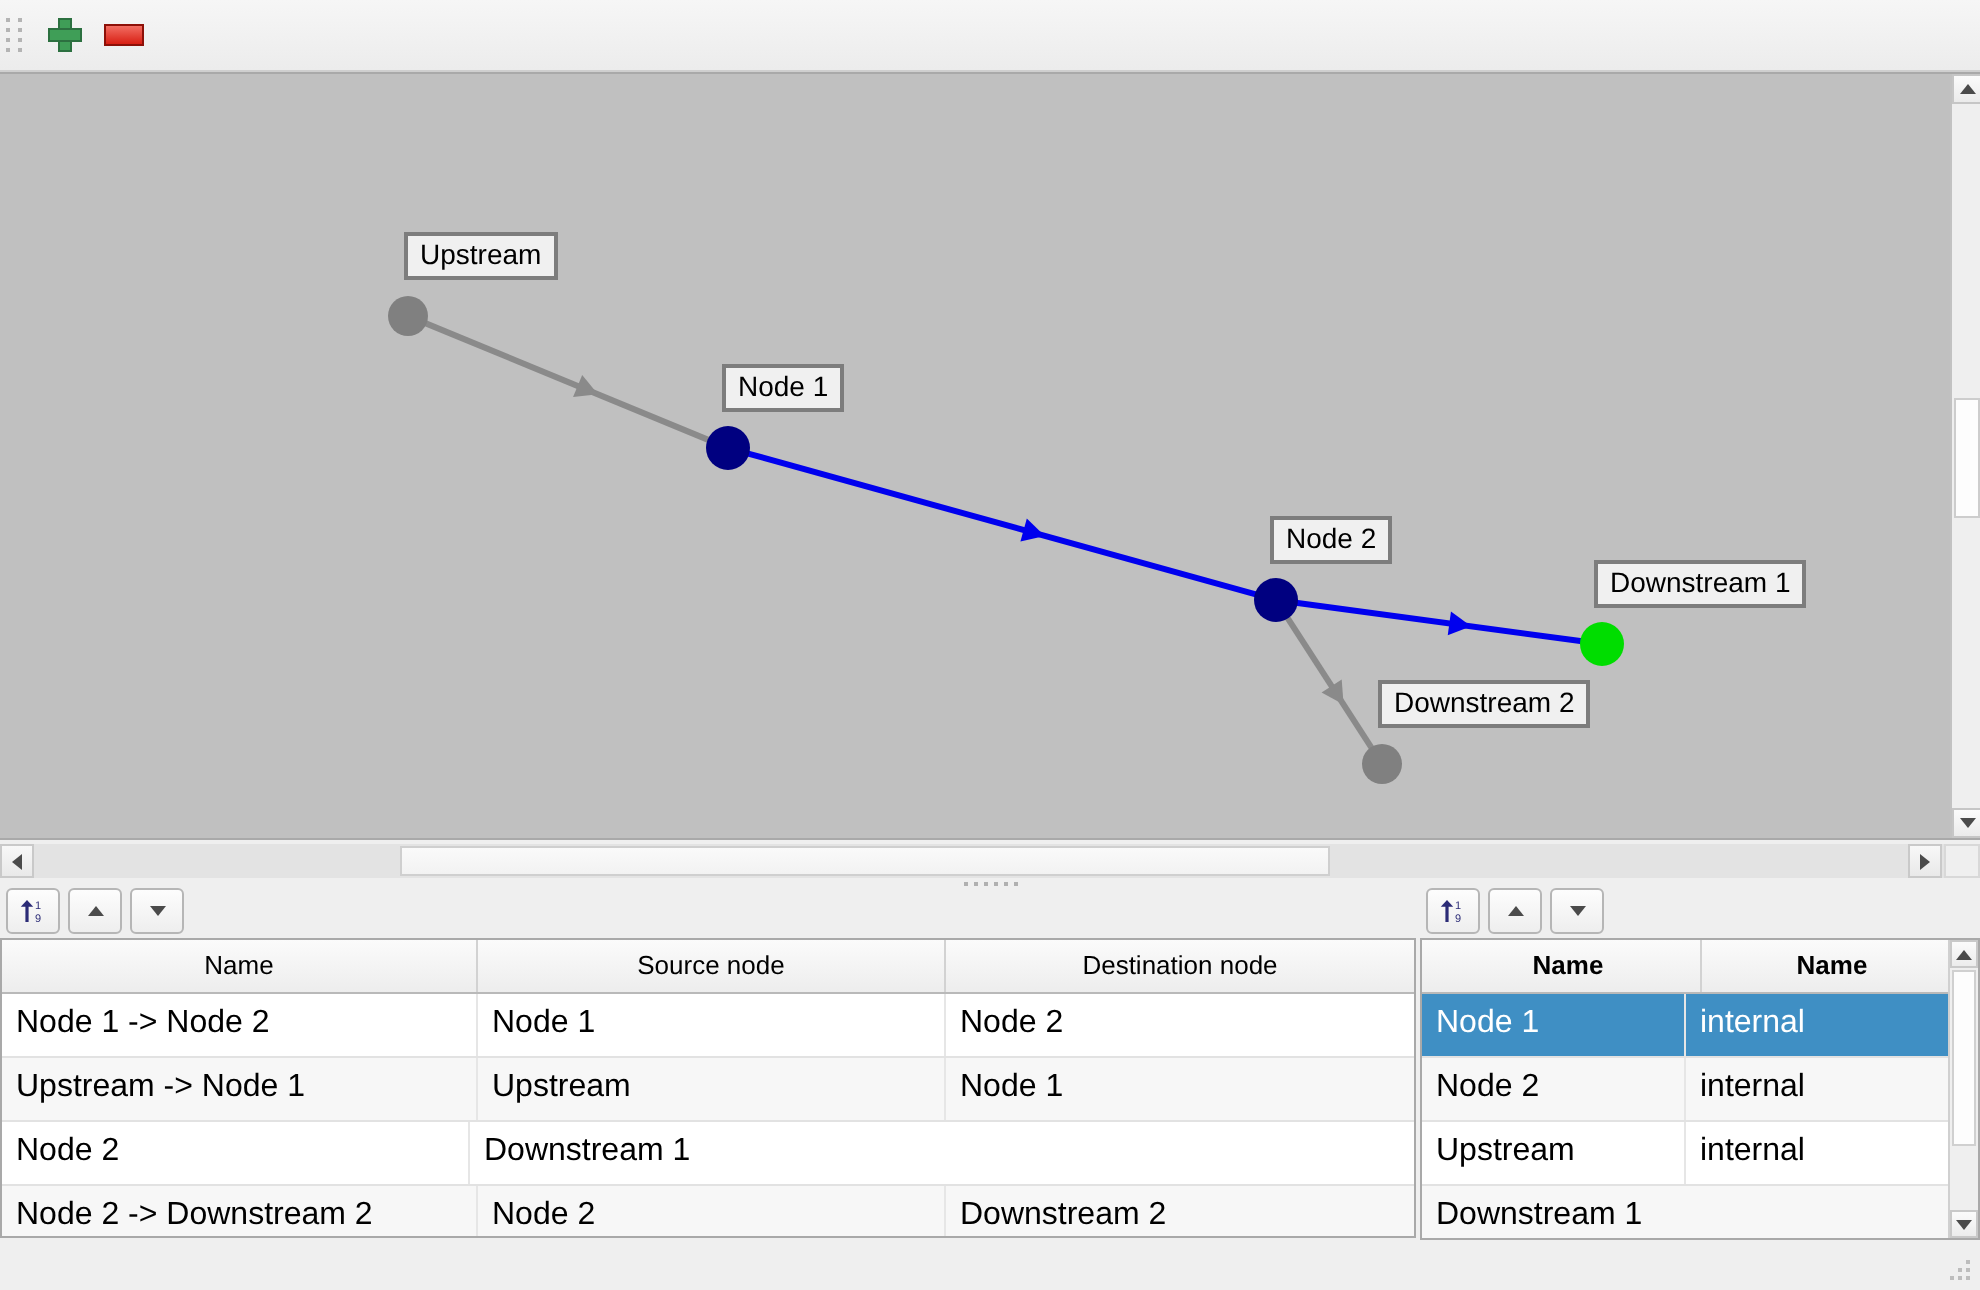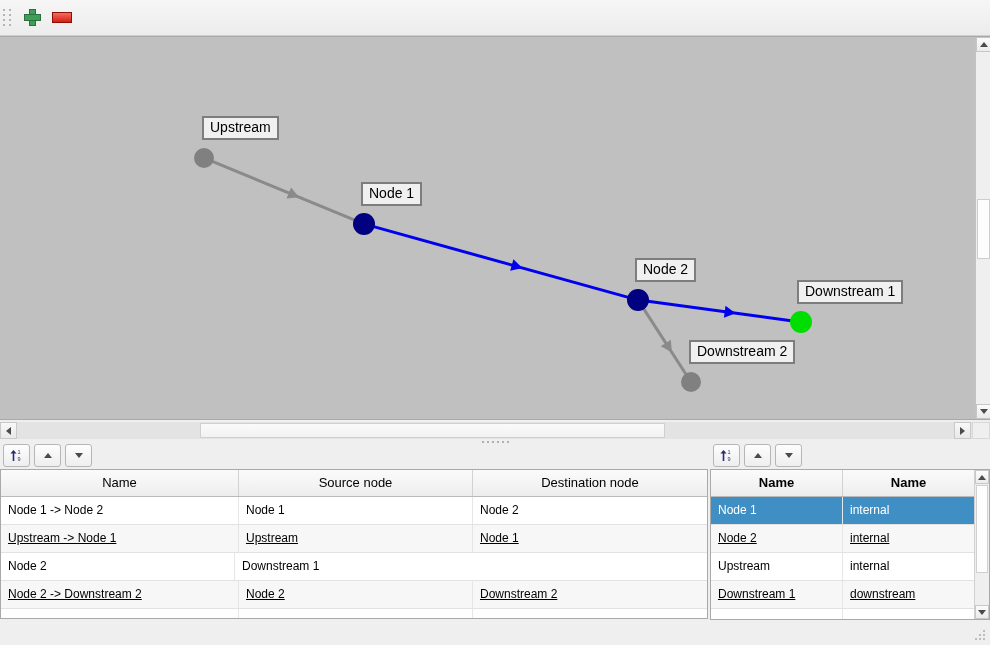--- a/index.html
+++ b/index.html
@@ -138,38 +138,38 @@
   }
   .ico-sort { position: relative; width: 15px; height: 15px; }
   .ico-sort svg { display: block; }
 
   .table {
     border: 1px solid #a9a9a9;
     background: #fff;
     overflow: hidden;
     position: relative;
   }
-  .tbl-head { display: flex; background: linear-gradient(#fbfbfb, #ededed); border-bottom: 1px solid #b9b9b9; }
+  .tbl-head { display: flex; background: linear-gradient(#fbfbfb, #ededed); border-bottom: 1px solid #b9b9b9; justify-content: center; }
   .th {
     padding: 5px 4px 6px 4px;
     font-size: 13px;
     text-align: center;
     border-right: 1px solid #d2d2d2;
     color: #000;
     overflow: hidden; white-space: nowrap;
   }
   .th:last-child { border-right: none; }
   .pane-right .th { font-weight: bold; }
   .tr { display: flex; border-bottom: 1px solid #e2e2e2; }
-  .tr.alt { background: #f7f7f7; text-decoration: underline; }
+  .tr.alt { background: #f7f7f7; }
   .tr.selected { background: #3f8fc4; }
   .tr.selected .td { color: #ffffff; }
   .td {
     padding: 6px 6px 7px 7px;
-    font-size: 12px;
+    font-size: 16px;
     border-right: 1px solid #e6e6e6;
     overflow: hidden; white-space: nowrap;
   }
   .td:last-child { border-right: none; }
   .tr.empty { height: 13px; }
 
   
   .rt-vscroll {
     position: absolute; right: 0; top: 0; width: 15px; bottom: 0;
     background: #efefef; border-left: 1px solid #d0d0d0;
@@ -362,21 +362,20 @@
           <div class="tr alt">
             <div class="td" style="width: 132px;">Node 2</div>
             <div class="td" style="width: 131px;">internal</div>
           </div>
           <div class="tr">
             <div class="td" style="width: 132px;">Upstream</div>
             <div class="td" style="width: 131px;">internal</div>
           </div>
           <div class="tr alt">
             <div class="td" style="width: 132px;">Downstream 1</div>
-            <div class="td" style="width: 131px;">downstream</div>
           </div>
           <div class="tr empty">
             <div class="td" style="width: 132px;"></div>
             <div class="td" style="width: 131px;"></div>
           </div>
         </div>
       <div class="rt-vscroll">
         <div class="sb-arrow up">
           <span class="tri up"></span>
         </div>

